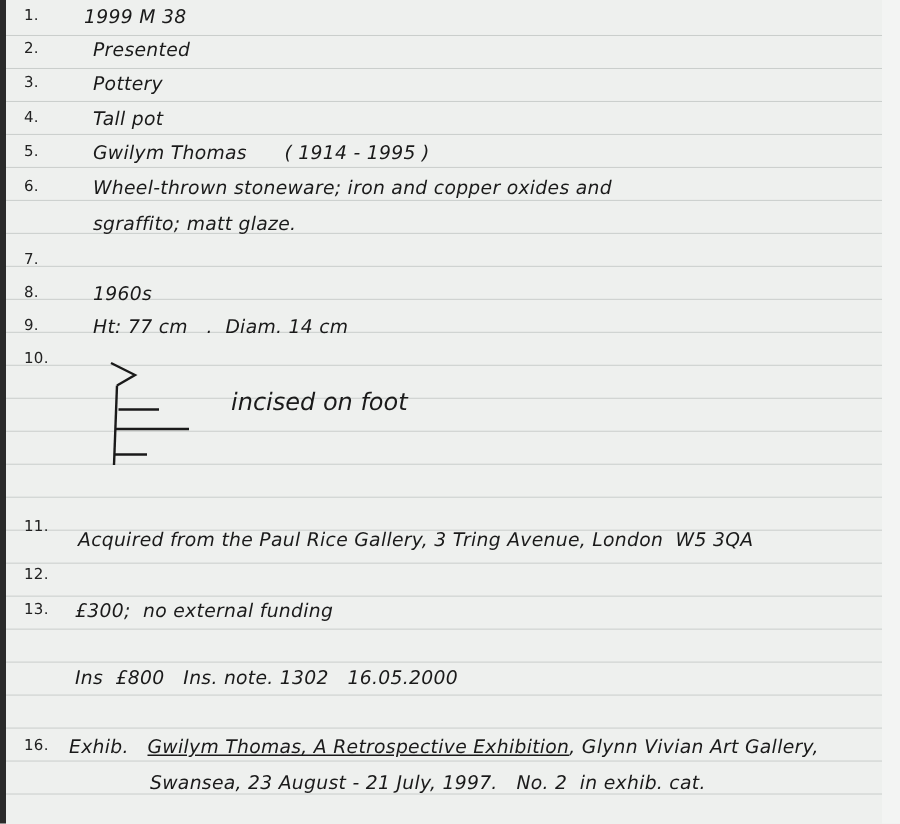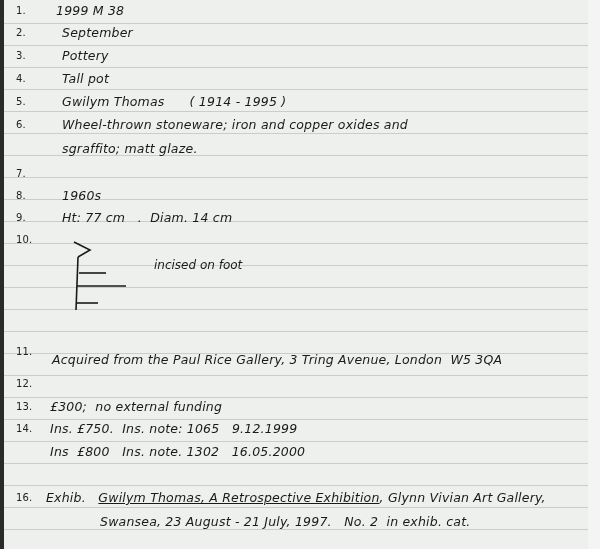--- a/index.html
+++ b/index.html
@@ -36,39 +36,39 @@
       color: #222;
     }
     .val {
       position: absolute; left: 62px; top: 0px; white-space: nowrap;
     }
     .u { text-decoration: underline; }
     .mark {
       position: absolute; left: 62px; top: 240px; width: 70px; height: 70px;
     }
     .foot-note {
-      position: absolute; left: 154px; top: 258px; font-size: 12px;
+      position: absolute; left: 154px; top: 258px; font-size: 16px;
       font-style: italic; color: #1a1a1a; white-space: nowrap;
       font-family: "DejaVu Sans", sans-serif;
     }
   </style>
 </head>
 <body>
 
 <div class="page">
   <div class="left-edge"></div>
   <div class="right-margin"></div>
 
   <div class="row" style="top:3px">
     <span class="num">1.</span>
     <span class="val" style="left:56px">1999 M 38</span>
   </div>
   <div class="row" style="top:25px">
     <span class="num">2.</span>
-    <span class="val">September</span>
+    <span class="val">Presented</span>
   </div>
   <div class="row" style="top:48px">
     <span class="num">3.</span>
     <span class="val">Pottery</span>
   </div>
   <div class="row" style="top:71px">
     <span class="num">4.</span>
     <span class="val">Tall pot</span>
   </div>
   <div class="row" style="top:94px">
@@ -112,24 +112,20 @@
   <div class="row" style="top:352px">
     <span class="val" style="left:52px; white-space:pre">Acquired from the Paul Rice Gallery, 3 Tring Avenue, London  W5 3QA</span>
   </div>
   <div class="row" style="top:376px">
     <span class="num">12.</span>
   </div>
   <div class="row" style="top:399px">
     <span class="num">13.</span>
     <span class="val" style="left:50px; white-space:pre">£300;  no external funding</span>
   </div>
-  <div class="row" style="top:421px">
-    <span class="num">14.</span>
-    <span class="val" style="left:50px; white-space:pre">Ins. £750.  Ins. note: 1065   9.12.1999</span>
-  </div>
   <div class="row" style="top:444px">
     <span class="val" style="left:50px; white-space:pre">Ins  £800   Ins. note. 1302   16.05.2000</span>
   </div>
   <div class="row" style="top:490px">
     <span class="num">16.</span>
     <span class="val" style="left:46px">
       <span>Exhib.</span>
       &nbsp;&nbsp;<span class="u">Gwilym Thomas, A Retrospective Exhibition</span><span>, Glynn Vivian Art Gallery,</span>
     </span>
   </div>

